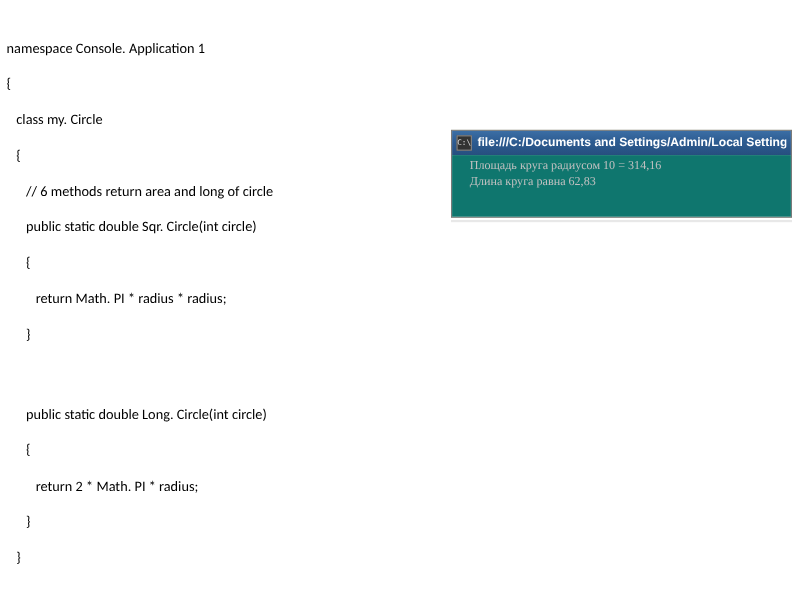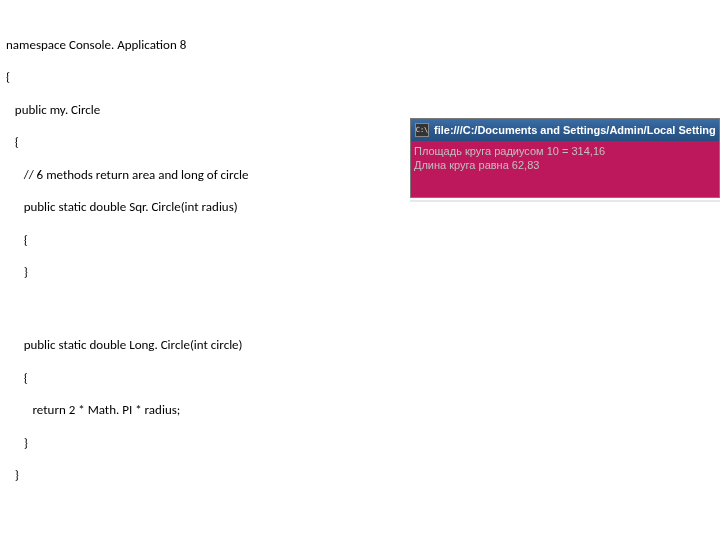--- a/index.html
+++ b/index.html
@@ -52,50 +52,51 @@
   }
   .title-text {
     color: #fff;
     font-size: 11px;
     font-family: Tahoma, sans-serif;
     font-weight: bold;
     white-space: nowrap;
     overflow: hidden;
   }
   .console-body {
-    background: #be185d;
+    background: #0f766e;
     color: #c0c0c0;
-    font-family: Liberation Sans, sans-serif;
+    font-family: Liberation Serif, serif;
     font-size: 11px;
-    padding: 3px 3px;
+    padding: 3px 16px;
     min-height: 56px;
     line-height: 1.3;
     white-space: pre;
   }
   .below-console {
     position: absolute;
     top: 200px;
     right: 0;
     width: 310px;
     height: 2px;
     background: #e8e8e8;
   }
 </style>
 </head>
 <body>
 
 <div class="code-area">
 <div class="code-block">
-<div>namespace Console. Application 8</div>
+<div>namespace Console. Application 1</div>
 <div>{</div>
-<div>   public my. Circle</div>
+<div>   class my. Circle</div>
 <div>   {</div>
 <div>      // 6 methods return area and long of circle</div>
-<div>      public static double Sqr. Circle(int radius)</div>
+<div>      public static double Sqr. Circle(int circle)</div>
 <div>      {</div>
+<div>         return Math. PI * radius * radius;</div>
 <div>      }</div>
 </div>
 <div class="code-block">
 <div>      public static double Long. Circle(int circle)</div>
 <div>      {</div>
 <div>         return 2 * Math. PI * radius;</div>
 <div>      }</div>
 <div>   }</div>
 </div>
 

